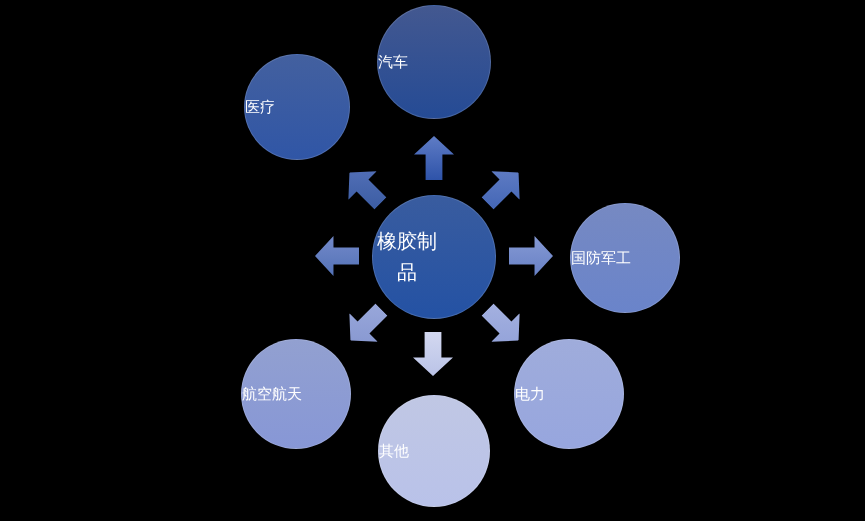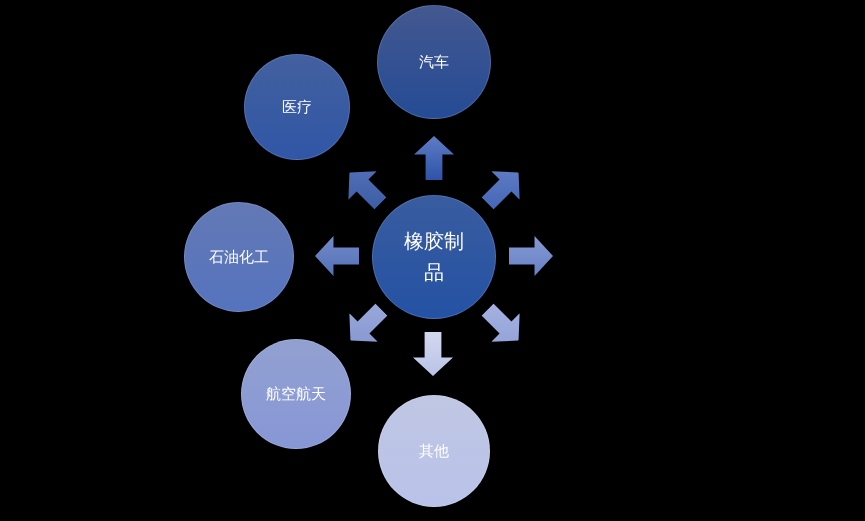--- a/index.html
+++ b/index.html
@@ -13,21 +13,20 @@
     width: 865px;
     height: 521px;
     background: #000000;
     overflow: hidden;
   }
   .node {
     position: absolute;
     border-radius: 50%;
     display: flex;
     align-items: center;
-    justify-content: center;
     text-align: center;
     color: #ffffff;
     box-sizing: border-box;
     border: 1px solid rgba(255,255,255,0.14);
   }
   .node-center {
     left: 372px; top: 195px; width: 124px; height: 124px;
     background: linear-gradient(180deg, #395c9f 0%, #2452a4 100%);
     font-size: 20px;
     line-height: 1.55;
@@ -119,26 +118,29 @@
   <div class="arrow arrow-left"></div>
   <div class="arrow arrow-up-left"></div>
 
   <div class="node node-center">
     <span class="label">橡胶制品</span>
   </div>
 
   <div class="node node-outer node-automotive">
     <span class="label">汽车</span>
   </div>
+  <div class="node node-outer node-defense">
+    <span class="label">国防军工</span>
+  </div>
+  <div class="node node-outer node-power">
+    <span class="label">电力</span>
+  </div>
   <div class="node node-outer node-other">
     <span class="label">其他</span>
   </div>
   <div class="node node-outer node-aerospace">
     <span class="label">航空航天</span>
-  </div>
-  <div class="node node-outer node-petrochemical">
-    <span class="label">石油化工</span>
   </div>
   <div class="node node-outer node-medical">
     <span class="label">医疗</span>
   </div>
 
 </div>
 
 </body></html>

